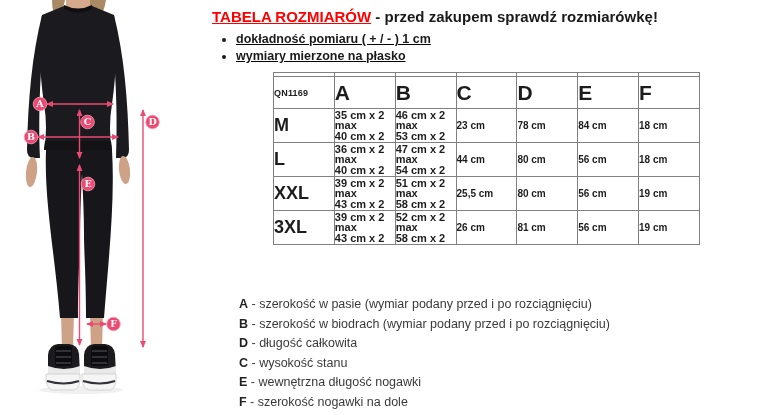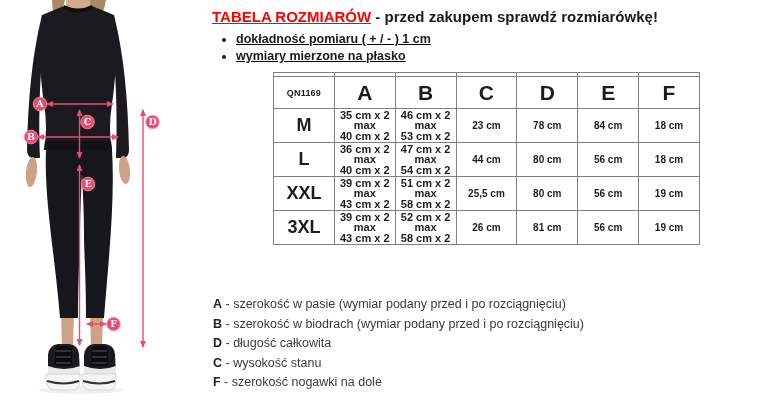--- a/index.html
+++ b/index.html
@@ -19,33 +19,33 @@
   .title-red{color:var(--accent-red);text-decoration:underline;}
   ul.bullets{margin:7px 0 0 0;padding-left:24px;text-decoration:underline;}
   ul.bullets li{font-size:12.5px;font-weight:bold;color:#1a1a1a;margin-bottom:3px;}
   
   table.size-table{
     position:absolute;left:273px;top:72px;width:427px;
     border-collapse:collapse;table-layout:fixed;
   }
   table.size-table td{
     border:1px solid var(--table-border);
-    text-align:center;vertical-align:middle;padding:0;color:#1c1c1c;overflow:hidden;
+    vertical-align:middle;padding:0;color:#1c1c1c;overflow:hidden;
   }
   tr.stub{height:4px;}
   tr.head{height:32px;}
   tr.datarow{height:34px;}
   td.code{font-size:9px;font-weight:bold;letter-spacing:0.2px;}
   td.colhead{font-size:21px;font-weight:bold;color:var(--accent-red);}
   td.size{font-size:18px;font-weight:bold;color:var(--size-blue);}
   td.multi{font-size:11px;font-weight:bold;line-height:10.5px;}
   td.single{font-size:10px;font-weight:bold;margin-top:28px;}
   
   .legend{position:absolute;left:213px;top:295px;}
-  .legend .legend-row{font-size:12.5px;color:#3a3a3a;height:19.5px;line-height:19.5px;white-space:nowrap;}
+  .legend .legend-row{font-size:12.5px;color:#3a3a3a;height:19.5px;line-height:19.5px;white-space:nowrap;margin-left:26px;}
   .legend .legend-letter{font-weight:bold;color:#222;}
   
   svg.figure{position:absolute;left:0;top:0;}
   .marker-letter{
     font-family:"DejaVu Serif",serif;font-weight:bold;font-size:9.5px;fill:#ffffff;
     text-anchor:middle;
   }
 </style>
 </head>
 <body>
@@ -239,16 +239,17 @@
           <td class="single">19 cm</td>
         </tr>
       </tbody>
     </table>
 
   <div class="legend">
       <div class="legend-row"><span class="legend-letter">A</span><span> - szerokość w pasie (wymiar podany przed i po rozciągnięciu)</span></div>
       <div class="legend-row"><span class="legend-letter">B</span><span> - szerokość w biodrach (wymiar podany przed i po rozciągnięciu)</span></div>
       <div class="legend-row"><span class="legend-letter">D</span><span> - długość całkowita</span></div>
       <div class="legend-row"><span class="legend-letter">C</span><span> - wysokość stanu</span></div>
+      <div class="legend-row"><span class="legend-letter">E</span><span> - wewnętrzna długość nogawki</span></div>
       <div class="legend-row"><span class="legend-letter">F</span><span> - szerokość nogawki na dole</span></div>
     </div>
 
 </div>
 
 </body></html>

